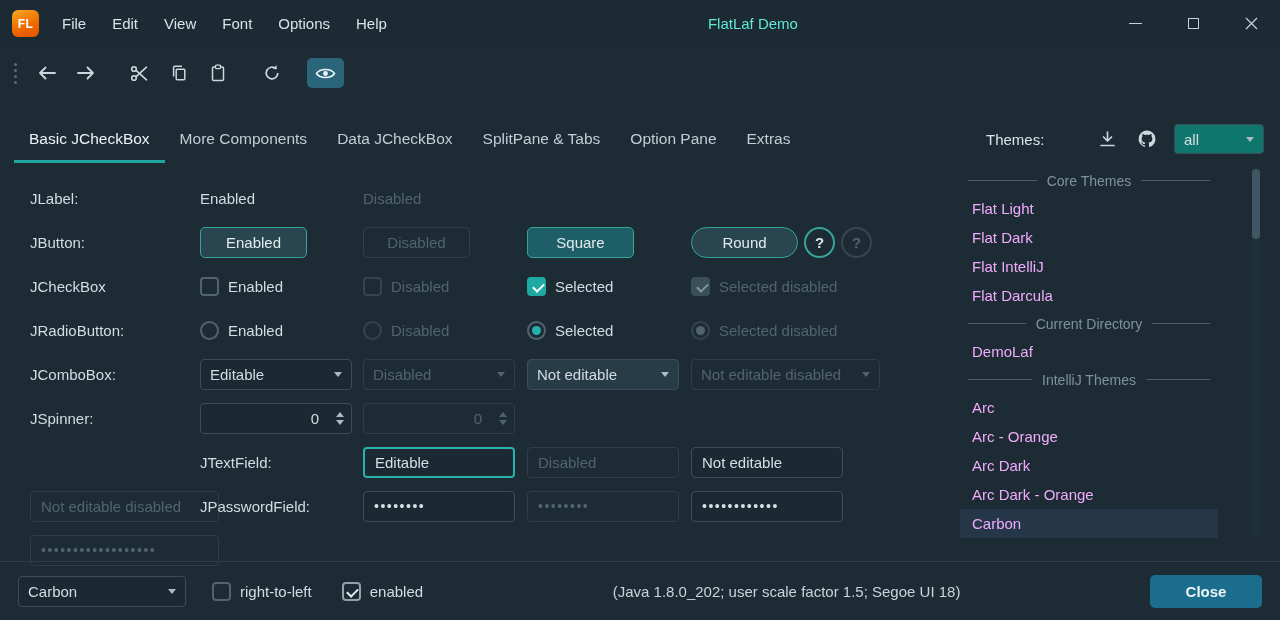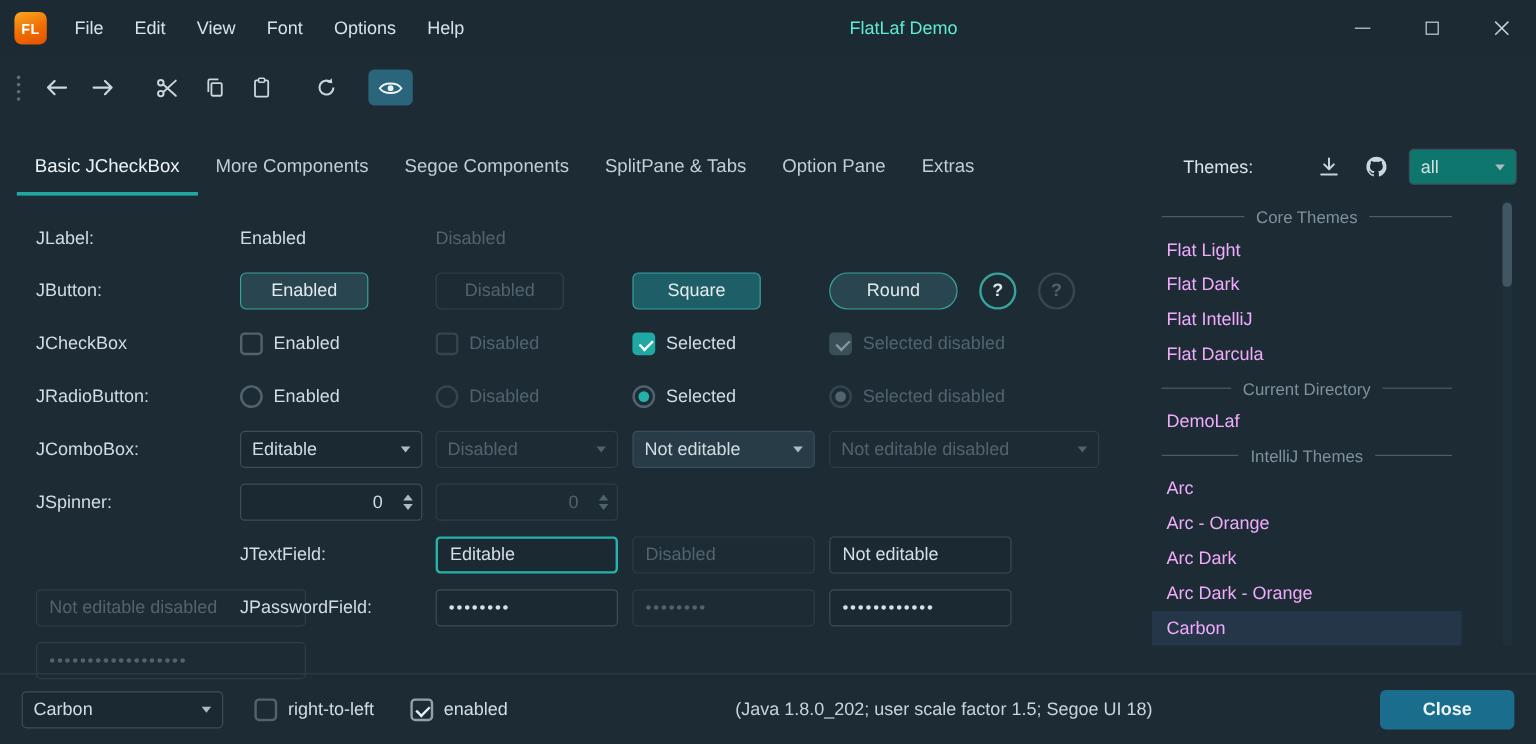--- a/index.html
+++ b/index.html
@@ -61,21 +61,21 @@
   .grid{position:absolute;top:176px;left:30px;display:grid;grid-template-columns:170px 163px 164px 164px 240px;grid-auto-rows:44px;align-items:center;justify-items:start;}
   .rowlabel{color:#d2dce1;}
   .plain{color:#d2dce1;}
   .dim{color:var(--dim);}
 
   .btn{height:31px;min-width:107px;padding:0 20px;display:inline-flex;align-items:center;justify-content:center;
        background:var(--btn-bg);border:1px solid var(--btn-border);border-radius:5px;color:#e2eaee;font-size:15px;cursor:pointer;}
   .btn.disabled{background:transparent;border-color:#31414b;color:var(--dim);cursor:default;}
   .btn.square{background:var(--sq-bg);}
   .btn.round{border-radius:16px;}
-  .cell-flex{display:flex;align-items:center;gap:18px;}
+  .cell-flex{display:flex;align-items:center;gap:6px;}
   .help{width:31px;height:31px;min-width:31px;border-radius:50%;border:2px solid var(--btn-border);display:flex;align-items:center;justify-content:center;
         color:#dbe6e9;font-weight:bold;background:transparent;font-size:15px;cursor:pointer;padding:0;}
   .help.disabled{border-color:#37474f;color:var(--dim);cursor:default;}
 
   .check{display:flex;align-items:center;gap:9px;color:#d2dce1;cursor:pointer;}
   .box{width:19px;height:19px;border:2px solid #51646e;border-radius:4px;position:relative;flex:none;}
   .box.disabled{border-color:#35444d;}
   .box.checked{background:var(--sel);border-color:var(--sel);}
   .box.checked::after{content:"";position:absolute;left:3.5px;top:4px;width:9px;height:5px;
         border-left:2px solid #fff;border-bottom:2px solid #fff;transform:rotate(-45deg);}
@@ -86,21 +86,21 @@
 
   .radio{width:19px;height:19px;border:2px solid #51646e;border-radius:50%;position:relative;flex:none;}
   .radio.disabled{border-color:#35444d;}
   .radio.selected::after{content:"";position:absolute;inset:3px;border-radius:50%;background:#23b0a9;}
   .radio.selected.disabled::after{background:#51646e;}
 
   .combo{height:31px;width:152px;border:1px solid var(--border);border-radius:4px;display:flex;align-items:center;
          padding:0 9px;color:#d2dce1;background:var(--bg-dark);cursor:pointer;}
   .combo.btnstyle{background:#283c48;}
   .combo.disabled{border-color:var(--border-dim);color:var(--dim);background:transparent;cursor:default;}
-  .combo.wide,.tf.wide{width:225px;}
+  .combo.wide,.tf.wide{width:189px;}
 
   .spinner{height:31px;width:152px;border:1px solid var(--border);border-radius:4px;display:flex;align-items:center;
            background:var(--bg-dark);color:#d2dce1;}
   .spinner .val{flex:1;text-align:right;padding-right:10px;}
   .arrows{width:22px;display:flex;flex-direction:column;align-items:center;gap:3px;}
   .tri-up{width:0;height:0;border-left:4.5px solid transparent;border-right:4.5px solid transparent;border-bottom:5.5px solid #aebbc2;}
   .tri-down{width:0;height:0;border-left:4.5px solid transparent;border-right:4.5px solid transparent;border-top:5.5px solid #aebbc2;}
   .spinner.disabled{border-color:var(--border-dim);color:var(--dim);background:transparent;}
   .spinner.disabled .tri-up{border-bottom-color:#50636d;}
   .spinner.disabled .tri-down{border-top-color:#50636d;}
@@ -199,21 +199,21 @@
     <svg width="21" height="15" viewBox="0 0 21 15">
         <path d="M1.5 7.5 C5 2.2 16 2.2 19.5 7.5 C16 12.8 5 12.8 1.5 7.5 Z" fill="none" stroke="#ecf4f6" stroke-width="1.6"></path>
         <circle cx="10.5" cy="7.5" r="2.4" fill="#ecf4f6"></circle>
       </svg>
   </button>
 </div>
 
 <div class="tabbar">
   <div class="tab selected">Basic JCheckBox</div>
   <div class="tab">More Components</div>
-  <div class="tab">Segoe Components</div>
+  <div class="tab">Data JCheckBox</div>
   <div class="tab">SplitPane &amp; Tabs</div>
   <div class="tab">Option Pane</div>
   <div class="tab">Extras</div>
 </div>
 
 <div class="themesbar">
   <span class="themes-label">Themes:</span>
   <span style="margin-left:auto"></span>
   <button class="icon-btn">
     <svg width="19" height="18" viewBox="0 0 19 18">

